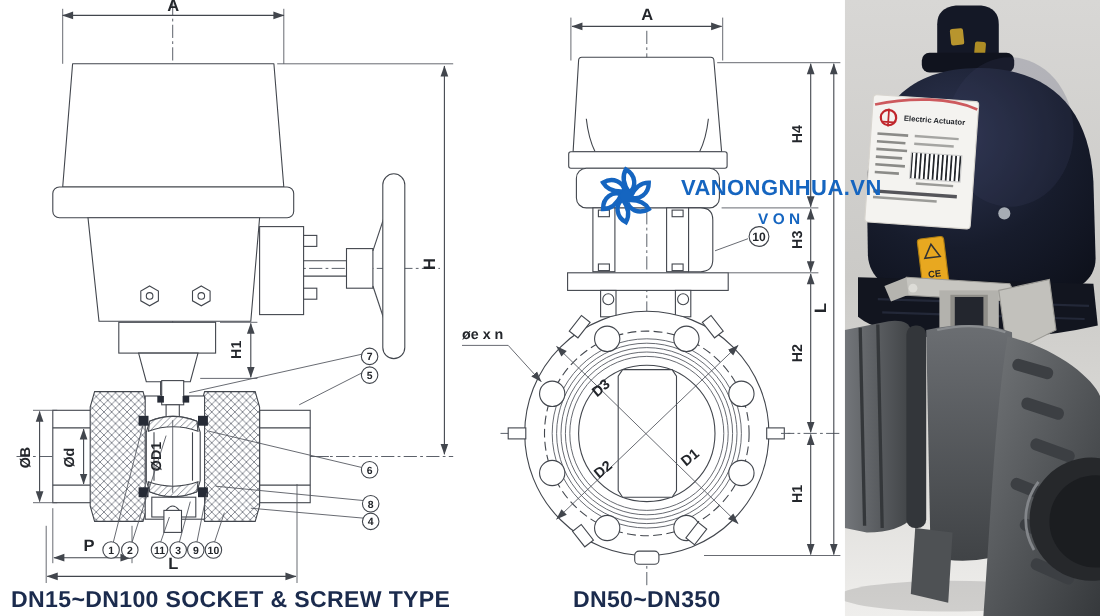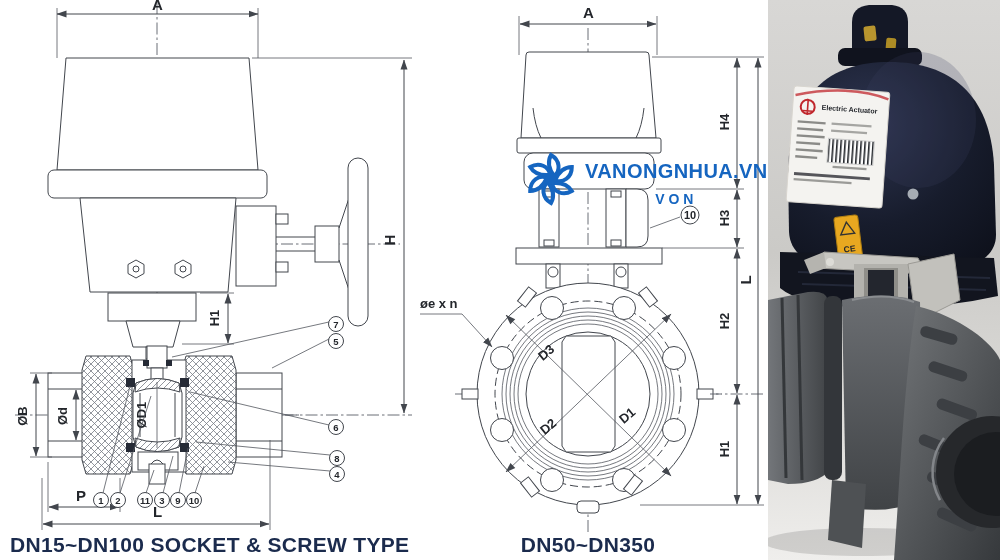--- a/index.html
+++ b/index.html
@@ -10,22 +10,22 @@
   .sf{stroke:#42464d;fill:#ffffff;stroke-width:1;}
   .sh{stroke:#42464d;fill:url(#h1);stroke-width:1;}
   .sh2{stroke:#42464d;fill:url(#h2);stroke-width:1;}
   .dk{fill:#262b36;stroke:none;}
   .cl{stroke:#5a5f68;fill:none;stroke-width:0.9;stroke-dasharray:12 3 2.5 3;}
   .dim{font-weight:bold;font-size:15px;}
   .dim2{font-weight:bold;font-size:13px;}
   .co{font-weight:bold;font-size:9.5px;text-anchor:middle;}
   .ttl{font-weight:bold;font-size:21px;fill:#1b2b4d;letter-spacing:.3px;}
   .thin{stroke:#53575e;stroke-width:0.8;fill:none;}
-  .watermark{position:absolute;left:523px;top:148px;display:flex;align-items:flex-end;
-             gap:6px;z-index:5;pointer-events:none;}
+  .watermark{position:absolute;left:541px;top:148px;display:flex;align-items:center;
+             gap:22px;z-index:5;pointer-events:none;}
   .wm-txt{display:flex;flex-direction:column;align-items:center;margin-top:12px;}
   .wm-main{font-weight:bold;font-size:20px;color:#1565c0;letter-spacing:.4px;}
   .wm-sub{font-weight:bold;font-size:14px;color:#1565c0;letter-spacing:4px;margin-top:8px;}
   .photo{position:absolute;left:768px;top:0;width:232px;height:560px;}
   .svg-left{position:absolute;left:0;top:0;}
   .svg-mid{position:absolute;left:416px;top:0;}
 </style>
 </head>
 <body>
 

